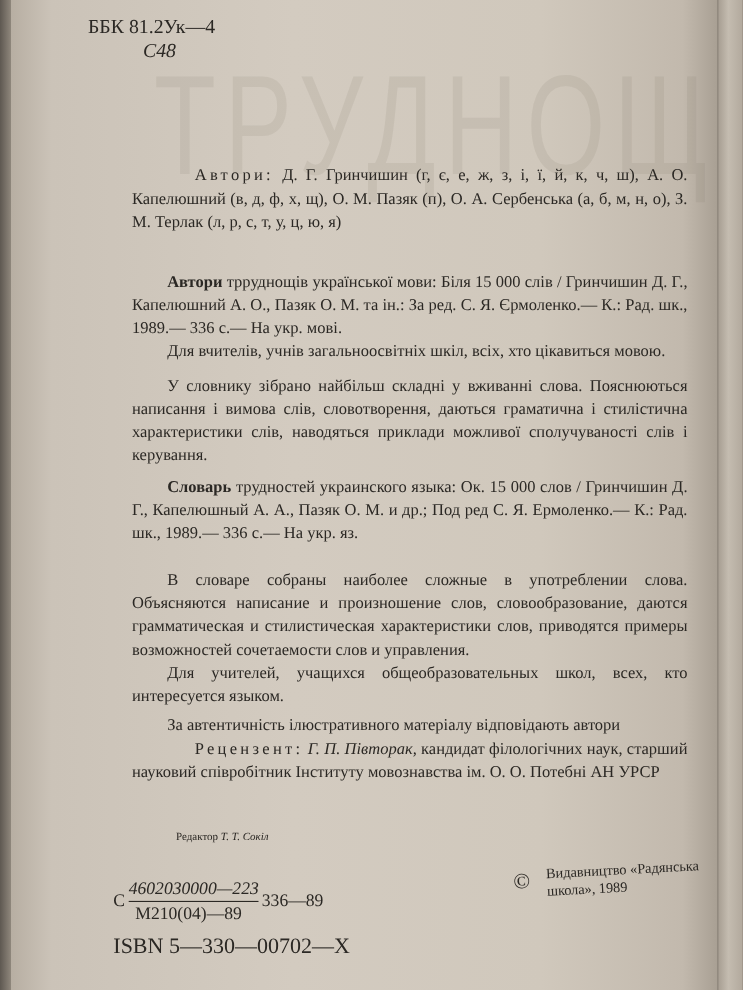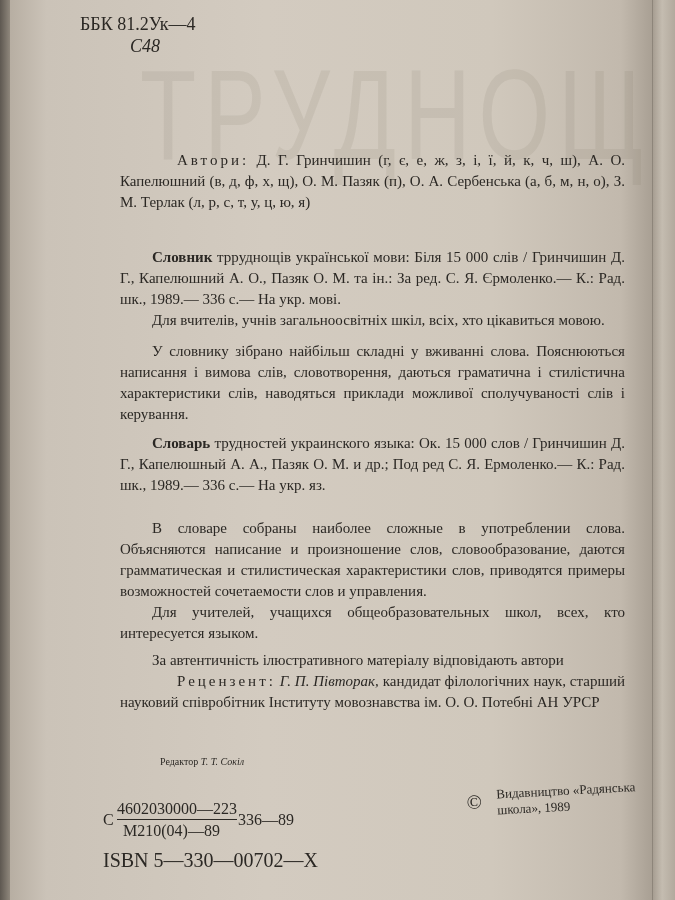--- a/index.html
+++ b/index.html
@@ -30,21 +30,21 @@
   .t { position:absolute; white-space:nowrap; font-size:10px; line-height:20px; }
   .bbk { left:80px; top:14px; font-size:18px; }
   .bbk2 { left:130px; top:36px; font-size:18px;font-style:italic; }
   .lead { font-weight:bold; }
   .spaced { letter-spacing:3px;margin-left:25px; }
   .it { font-style:italic; }
   .block { position:absolute; left:120px; width:505px; font-size:15px; line-height:21px; }
   .block p { margin:0; text-align:justify; text-align-last:left; }
   .indent { text-indent:32px; }
   .frac { position:absolute; left:103px; top:800px; font-size:16px; }
-  .frac .num { position:absolute; left:14px; top:0; border-bottom:1px solid #2b2824; padding-bottom:1px; white-space:nowrap; }
+  .frac .num { position:absolute; left:14px; top:0; border-bottom:1px solid #2b2824; padding-bottom:1px; white-space:nowrap;font-style:italic; }
   .frac .den { position:absolute; left:20px; top:22px; white-space:nowrap; }
   .frac .c { position:absolute; left:0; top:11px; }
   .frac .tail { position:absolute; left:135px; top:11px; white-space:nowrap; }
   .copy { position:absolute; left:466px; top:788px; font-size:13px; line-height:16px; transform:rotate(-3deg); transform-origin:left top; }
   .copy .sym { position:absolute; left:0; top:6px; font-size:20px; }
   .copy .txt { position:absolute; left:30px; top:0; white-space:nowrap; }
   .isbn { left:103px; top:850px; font-size:20px; }
 </style>
 </head>
 <body>
@@ -59,21 +59,21 @@
 
 <div class="block" style="top:150px;">
   <p class="indent">
     <span class="spaced">Автори:</span>
     <span>Д. Г. Гринчишин (г, є, е, ж, з, і, ї, й, к, ч, ш), А. О. Капелюшний (в, д, ф, х, щ), О. М. Пазяк (п), О. А. Сербенська (а, б, м, н, о), З. М. Терлак (л, р, с, т, у, ц, ю, я)</span>
   </p>
 </div>
 
 <div class="block" style="top:247px;">
   <p class="indent">
-    <span class="lead">Словник</span>
+    <span class="lead">Автори</span>
     <span>трруднощів української мови: Біля 15 000 слів / Гринчишин Д. Г., Капелюшний А. О., Пазяк О. М. та ін.: За ред. С. Я. Єрмоленко.— К.: Рад. шк., 1989.— 336 с.— На укр. мові.</span>
   </p>
   <p class="indent">Для вчителів, учнів загальноосвітніх шкіл, всіх, хто цікавиться мовою.</p>
   <p class="indent" style="margin-top:10px;">У словнику зібрано найбільш складні у вживанні слова. Пояснюються написання і вимова слів, словотворення, даються граматична і стилістична характеристики слів, наводяться приклади можливої сполучуваності слів і керування.</p>
 </div>
 
 <div class="block" style="top:433px;">
   <p class="indent">
     <span class="lead">Словарь</span>
     <span>трудностей украинского языка: Ок. 15 000 слов / Гринчишин Д. Г., Капелюшный А. А., Пазяк О. М. и др.; Под ред С. Я. Ермоленко.— К.: Рад. шк., 1989.— 336 с.— На укр. яз.</span>

